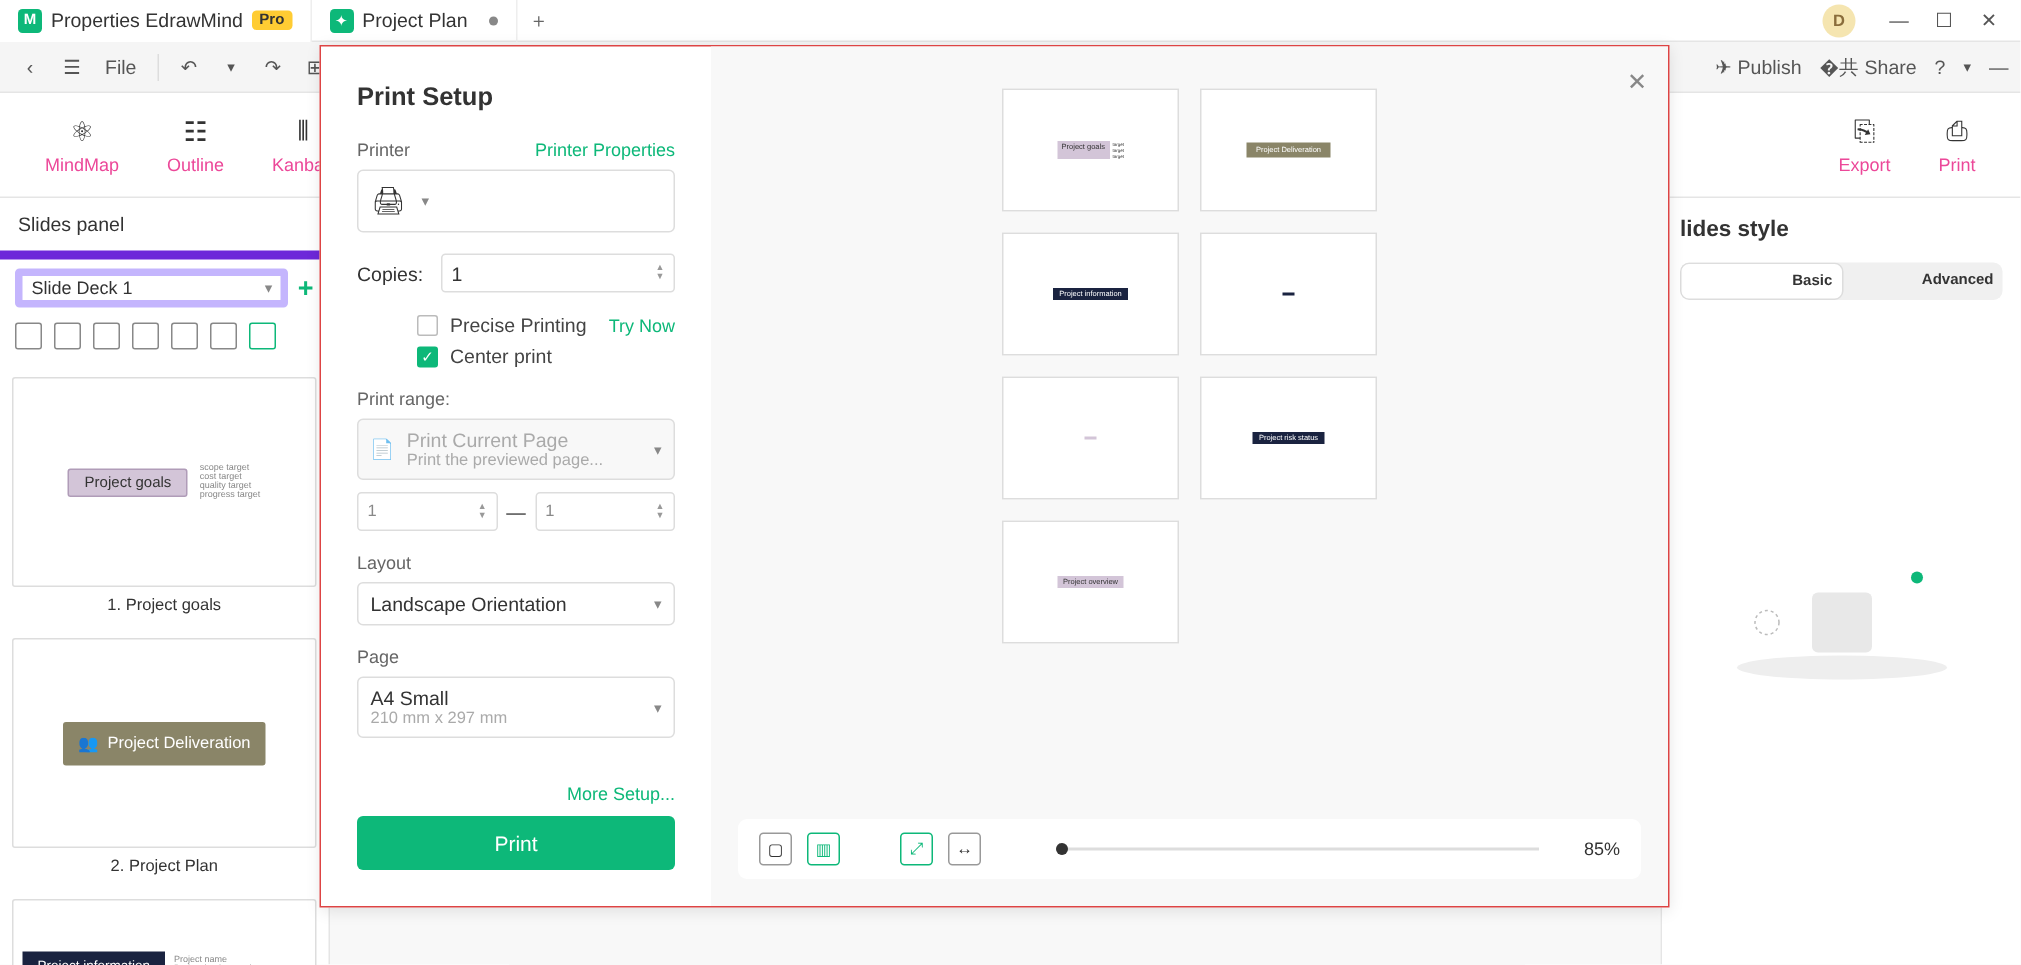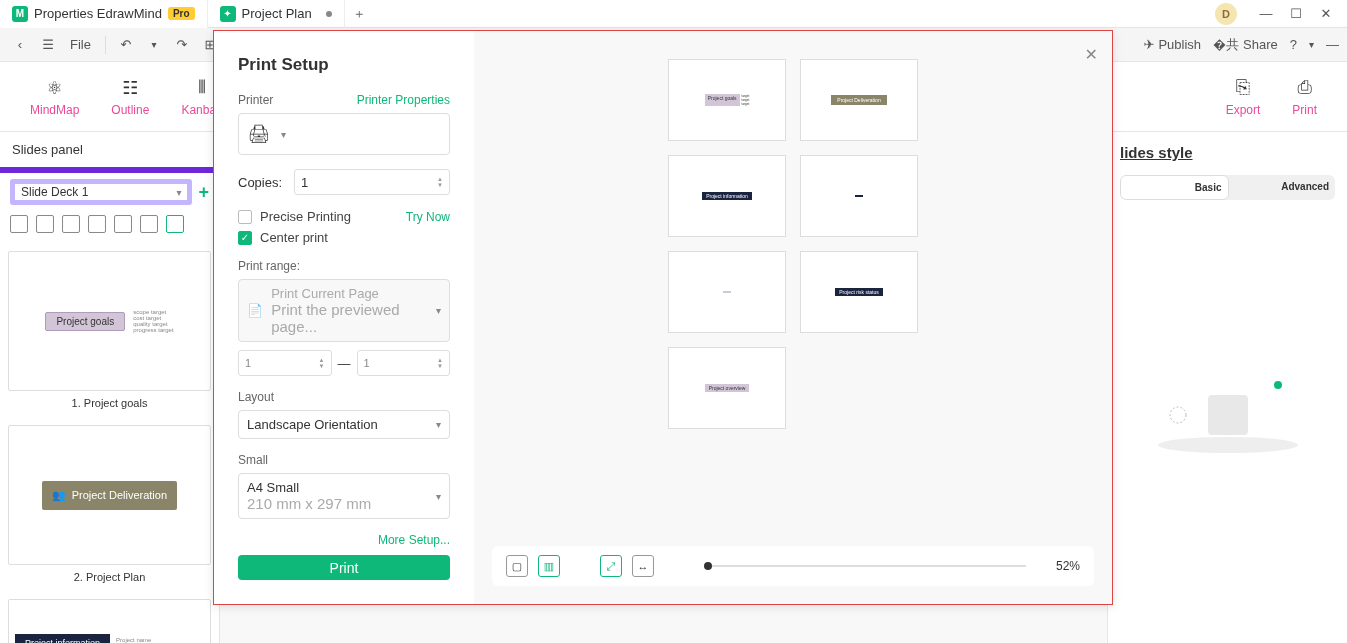--- a/index.html
+++ b/index.html
@@ -49,21 +49,21 @@
 .slides-list { flex: 1; overflow-y: auto; padding: 8px; }
 .slide-thumb { height: 140px; border: 1px solid #ddd; margin-bottom: 6px; background: #fff; border-radius: 2px; position: relative; display: flex; align-items: center; justify-content: center; }
 .slide-label { text-align: center; font-size: 11px; margin-bottom: 16px; }
 .pg-label { background: #d3c5d8; border: 1px solid #b09cb8; padding: 3px 10px; font-size: 10px; border-radius: 2px; }
 .pd-label { background: #8a8568; color: #fff; padding: 8px 10px; font-size: 11px; border-radius: 2px; display: flex; align-items: center; gap: 6px; }
 .pi-label { background: #1a2340; color: #fff; padding: 4px 10px; font-size: 9px; }
 .mini-text { font-size: 6px; color: #888; text-align: left; }
 
 
 .right-panel { width: 240px; background: #fff; border-left: 1px solid #e5e5e5; padding: 12px; }
-.right-panel .rtitle { font-size: 15px; font-weight: 600; margin-bottom: 14px; text-decoration: underline; }
+.right-panel .rtitle { font-size: 15px; font-weight: 600; margin-bottom: 14px; }
 .rtabs { display: flex; background: #f0f0f0; border-radius: 6px; overflow: hidden; margin-bottom: 20px; }
 .rtab { flex: 1; padding: 6px; text-align: right; cursor: pointer; font-size: 10px; font-weight: bold; }
 .rtab.active { background: #fff; border: 1px solid #ddd; border-radius: 6px; }
 .illus { height: 120px; margin-top: 150px; display: flex; align-items: center; justify-content: center; color: #ccc; position: relative; }
 .rnote { text-align: center; font-size: 11px; color: #888; margin-top: 10px; padding: 0 4px; }
 
 
 .center { flex: 1; background: #f8f8f8; }
 
 
@@ -73,27 +73,27 @@
 .mrow { margin-bottom: 14px; }
 .mlabel { font-size: 12px; color: #666; display: flex; justify-content: space-between; margin-bottom: 6px; }
 .mlabel .link { color: #0db879; cursor: pointer; }
 .printer-sel { display: flex; align-items: center; border: 1px solid #ddd; border-radius: 4px; padding: 6px; gap: 8px; }
 .printer-sel .picon { width: 28px; height: 28px; display: flex; align-items: center; justify-content: center; font-size: 18px; }
 .printer-sel .pinfo { flex: 1; }
 .printer-sel .pname { font-size: 13px; }
 .printer-sel .pstatus { font-size: 11px; color: #0db879; }
 .copies-row { display: flex; align-items: center; gap: 12px; }
 .copies-row .num-input { flex: 1; border: 1px solid #ddd; border-radius: 3px; height: 26px; padding: 0 6px; display: flex; align-items: center; }
-.check-row { display: flex; align-items: center; gap: 8px; font-size: 13px; color: #444; margin-bottom: 6px; }
+.check-row { display: flex; align-items: center; gap: 8px; font-size: 13px; color: #444; margin-bottom: 6px; margin-left: 40px; }
 .checkbox { width: 14px; height: 14px; border: 1px solid #bbb; border-radius: 2px; display: flex; align-items: center; justify-content: center; }
 .checkbox.checked { background: #0db879; border-color: #0db879; color: #fff; font-size: 10px; }
 .trynow { margin-left: auto; color: #0db879; font-size: 12px; cursor: pointer; }
 .sel-box { border: 1px solid #ddd; border-radius: 4px; padding: 6px 8px; display: flex; align-items: center; justify-content: space-between; font-size: 13px; background: #f8f8f8; }
 .sel-box .pinfo2 { flex: 1; }
-.sel-box .sub { font-size: 15px; color: #aaa; }
+.sel-box .sub { font-size: 11px; color: #aaa; }
 .range-row { display: flex; align-items: center; gap: 6px; margin-top: 8px; }
 .range-row .pg { flex: 1; border: 1px solid #ddd; border-radius: 3px; height: 26px; padding: 0 6px; display: flex; align-items: center; font-size: 11px; color: #888; }
 .more-link { text-align: right; color: #0db879; font-size: 12px; cursor: pointer; margin-top: auto; padding-bottom: 8px; }
 .print-btn { background: #0db879; color: #fff; border: none; height: 36px; border-radius: 4px; font-size: 14px; cursor: pointer; display: flex; align-items: center; justify-content: center; }
 
 .modal-right { flex: 1; background: #f8f8f8; display: flex; flex-direction: column; padding: 18px; position: relative; }
 .modal .close-x { position: absolute; top: 14px; right: 14px; color: #888; cursor: pointer; font-size: 16px; z-index: 5; }
 .preview-grid { flex: 1; display: grid; grid-template-columns: repeat(2, 118px); grid-auto-rows: 82px; gap: 14px; justify-content: center; align-content: start; padding-top: 10px; }
 .pv-page { background: #fff; border: 1px solid #ddd; display: flex; align-items: center; justify-content: center; font-size: 5px; padding: 4px; }
 .pv-bottom { height: 40px; background: #fff; border-radius: 6px; display: flex; align-items: center; padding: 0 14px; gap: 10px; margin-top: 10px; }
@@ -314,21 +314,21 @@
           <span>Layout</span>
         </div>
       <div class="sel-box" style="background:#fff;">
           <span>Landscape Orientation</span>
           <span class="chev">▾</span>
         </div>
     </div>
 
     <div class="mrow">
       <div class="mlabel">
-          <span>Small</span>
+          <span>Page</span>
         </div>
       <div class="sel-box" style="background:#fff;flex-direction:row;">
         <div class="pinfo2">
             <div>A4 Small</div>
             <div class="sub">210 mm x 297 mm</div>
           </div>
         <span class="chev">▾</span>
       </div>
     </div>
 
@@ -365,16 +365,16 @@
     </div>
     <div class="pv-bottom">
       <div class="pv-btn">▢</div>
       <div class="pv-btn active">▥</div>
       <div style="width:20px;"></div>
       <div class="pv-btn active">⤢</div>
       <div class="pv-btn">↔</div>
       <div class="pv-slider">
           <div class="handle"></div>
         </div>
-      <div class="pv-zoom">52%</div>
+      <div class="pv-zoom">85%</div>
     </div>
   </div>
 </div>
 
 </body></html>

